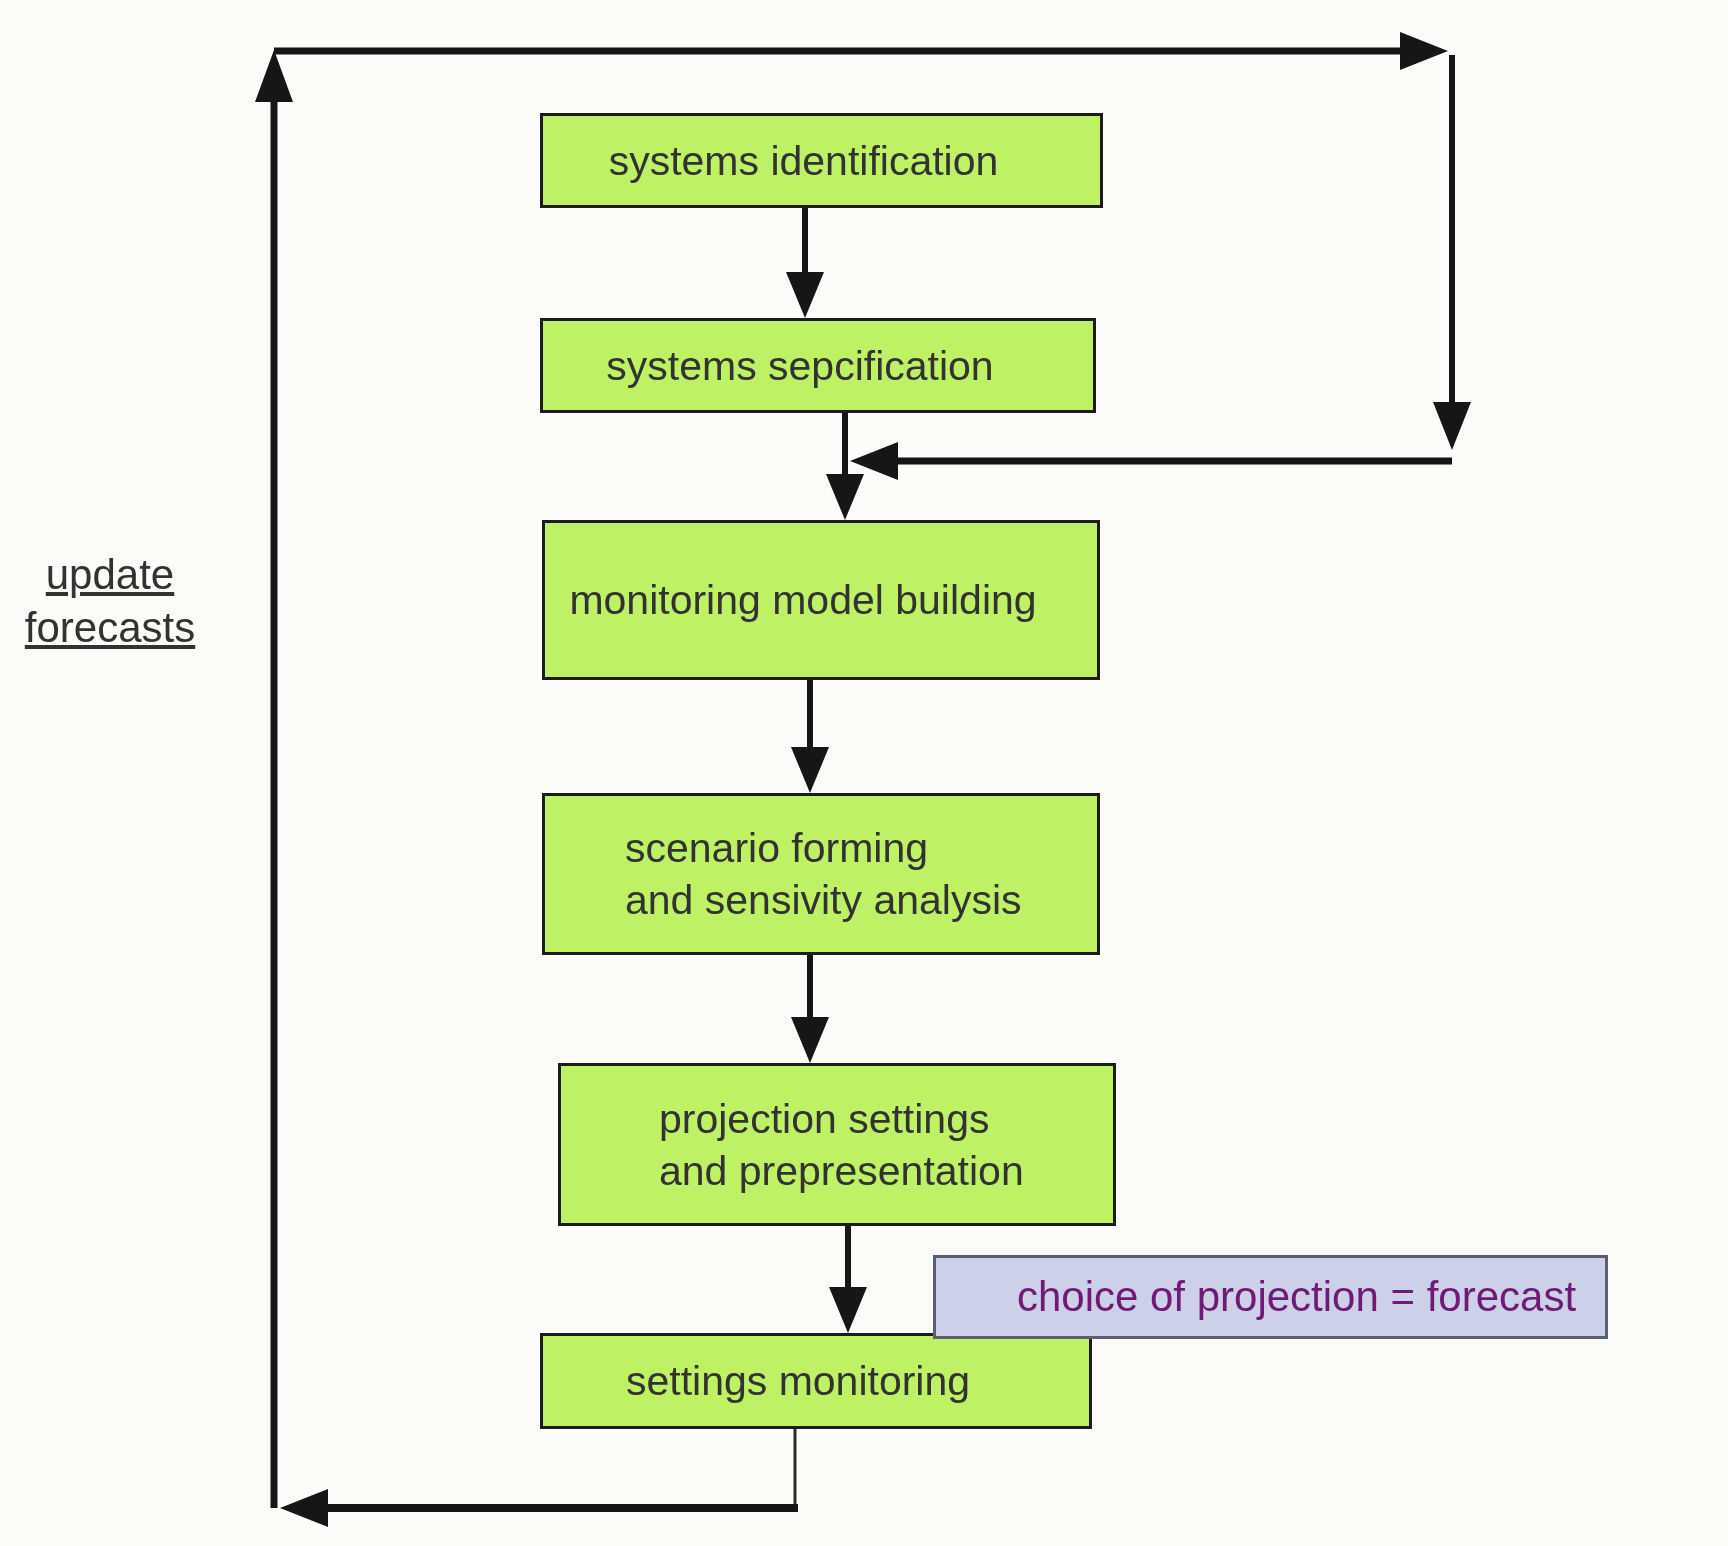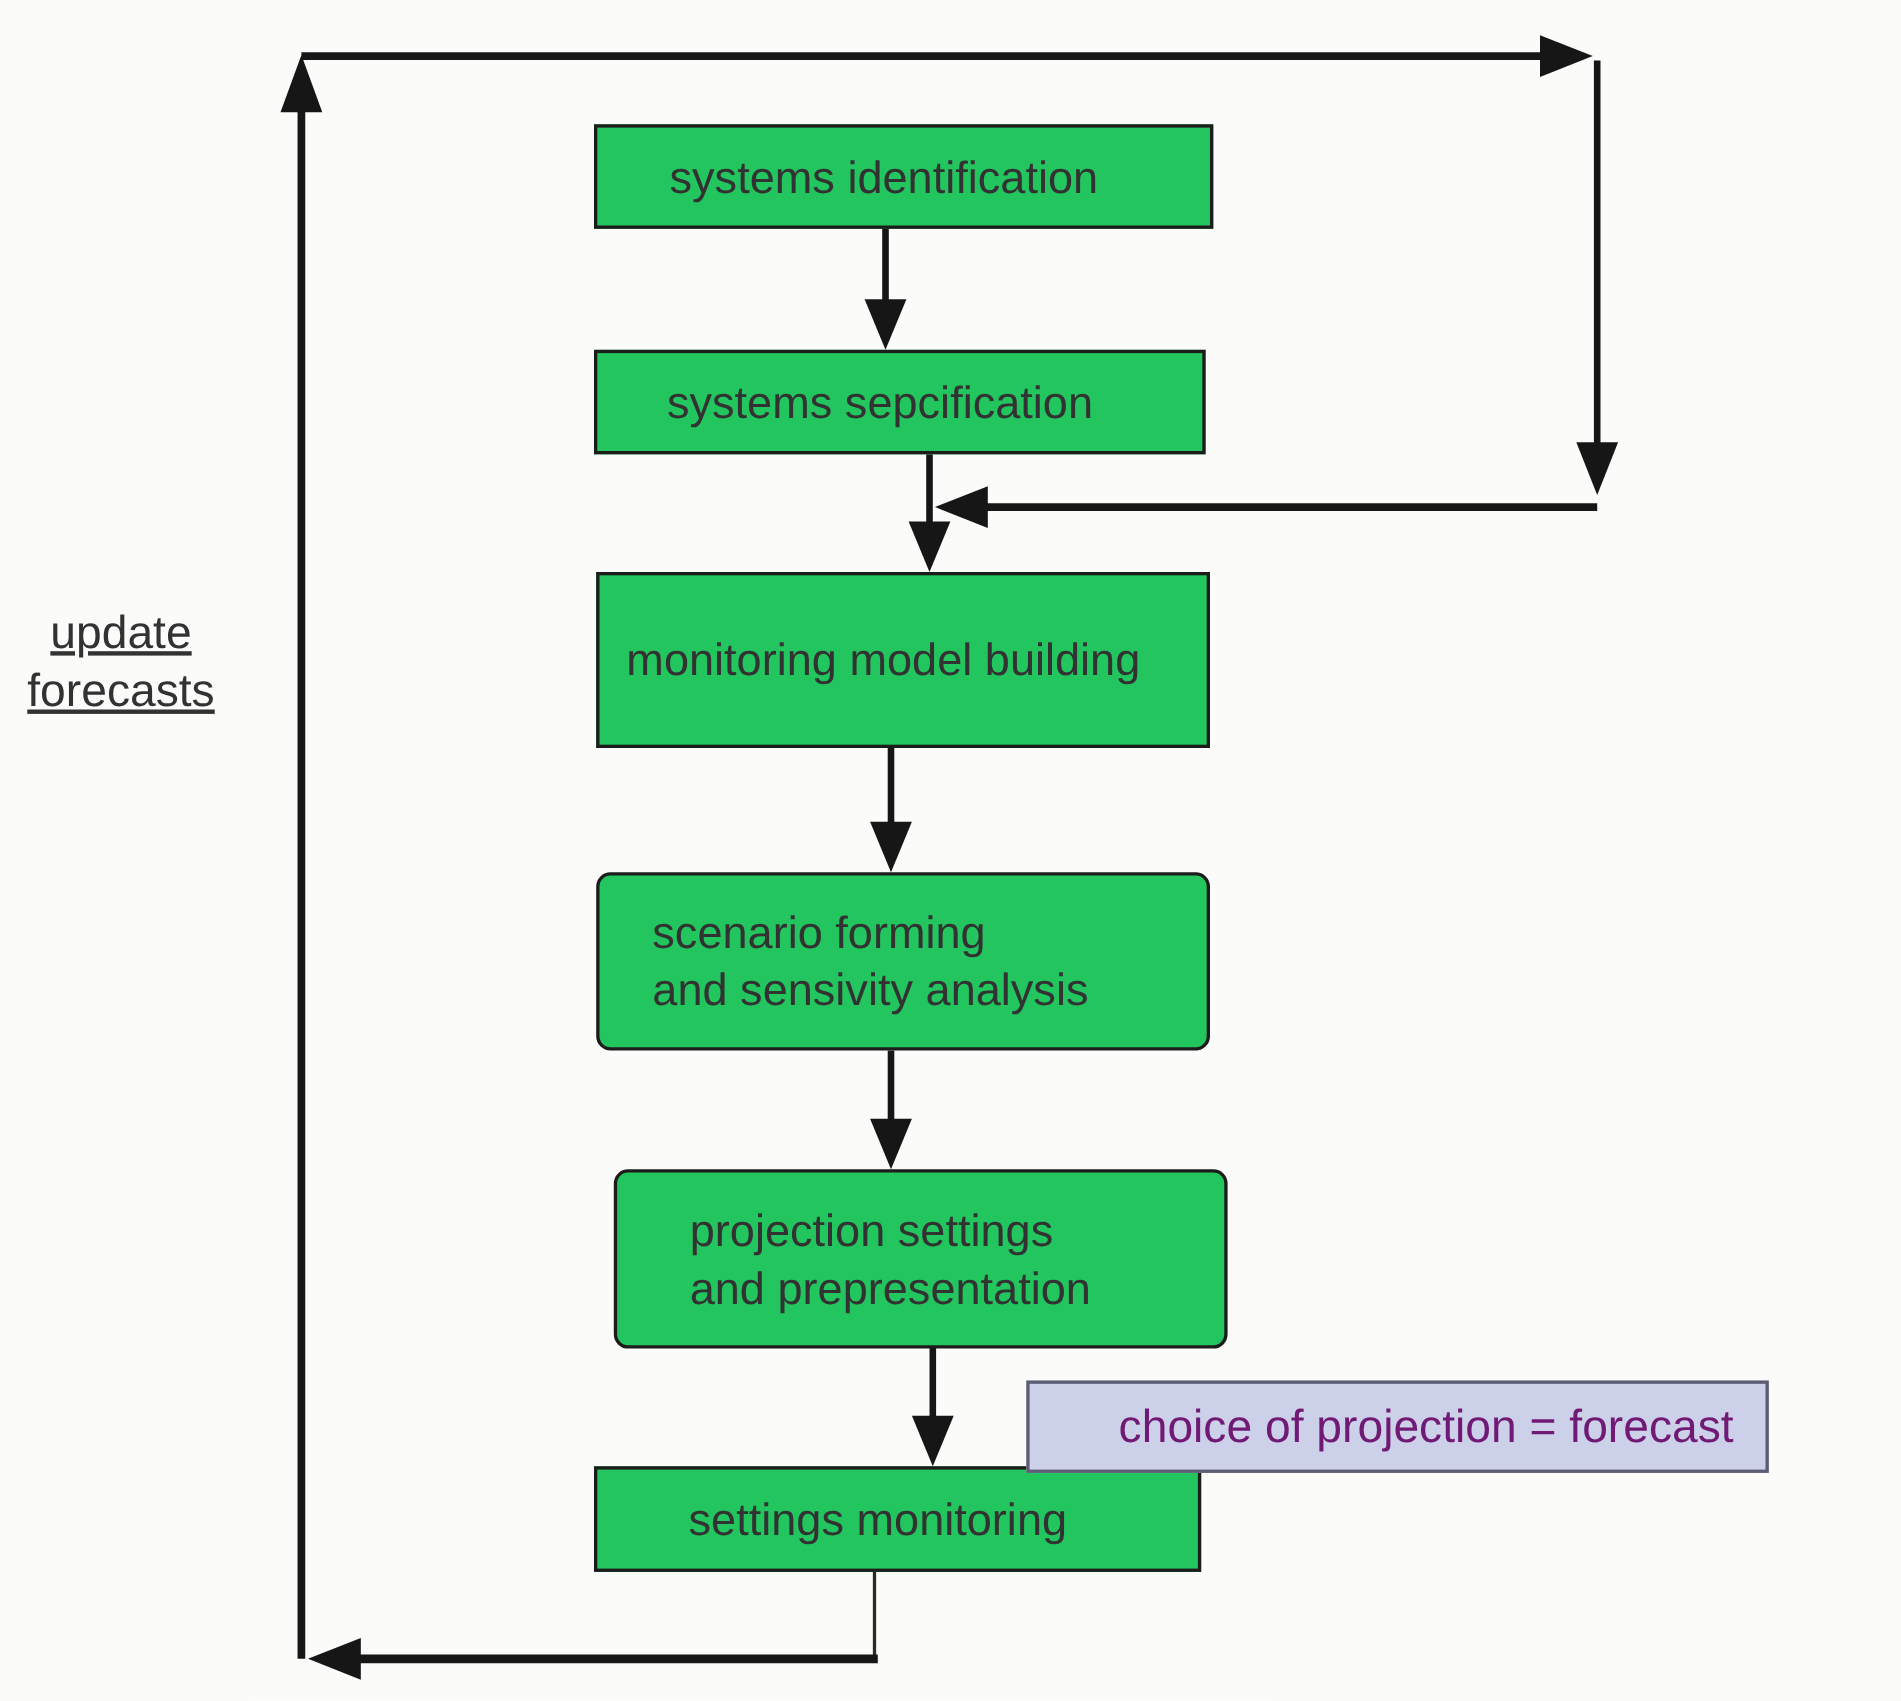--- a/index.html
+++ b/index.html
@@ -6,31 +6,31 @@
   .stage{
     position:relative;
     width:1728px;height:1546px;
     background:#fbfbfa;
     font-family:"Liberation Sans", sans-serif;
     overflow:hidden;
   }
   .arrows{position:absolute;left:0;top:0;width:1728px;height:1546px;}
   .fbox{
     position:absolute;
-    background:#22c55e;
+    background:#bef264;
     border:3px solid #1c1c1c;
     display:flex;align-items:center;justify-content:center;
     color:#323232;
     font-size:41px;
     line-height:52px;
     white-space:pre-line;
     box-sizing:border-box;
   }
   .fbox .shiftl{transform:translateX(-18px);}
-  .fbox.leftalign{justify-content:flex-start;padding-left:48px;text-align:left;border-radius:13px;}
+  .fbox.leftalign{justify-content:flex-start;padding-left:80px;text-align:left;}
   .hl-box{
     position:absolute;
     left:933px;top:1255px;width:675px;height:84px;
     background:#ccd0e8;
     border:3px solid #5c5c74;
     display:flex;align-items:center;justify-content:center;
     color:#701a75;
     font-size:42px;
     box-sizing:border-box;
   }

